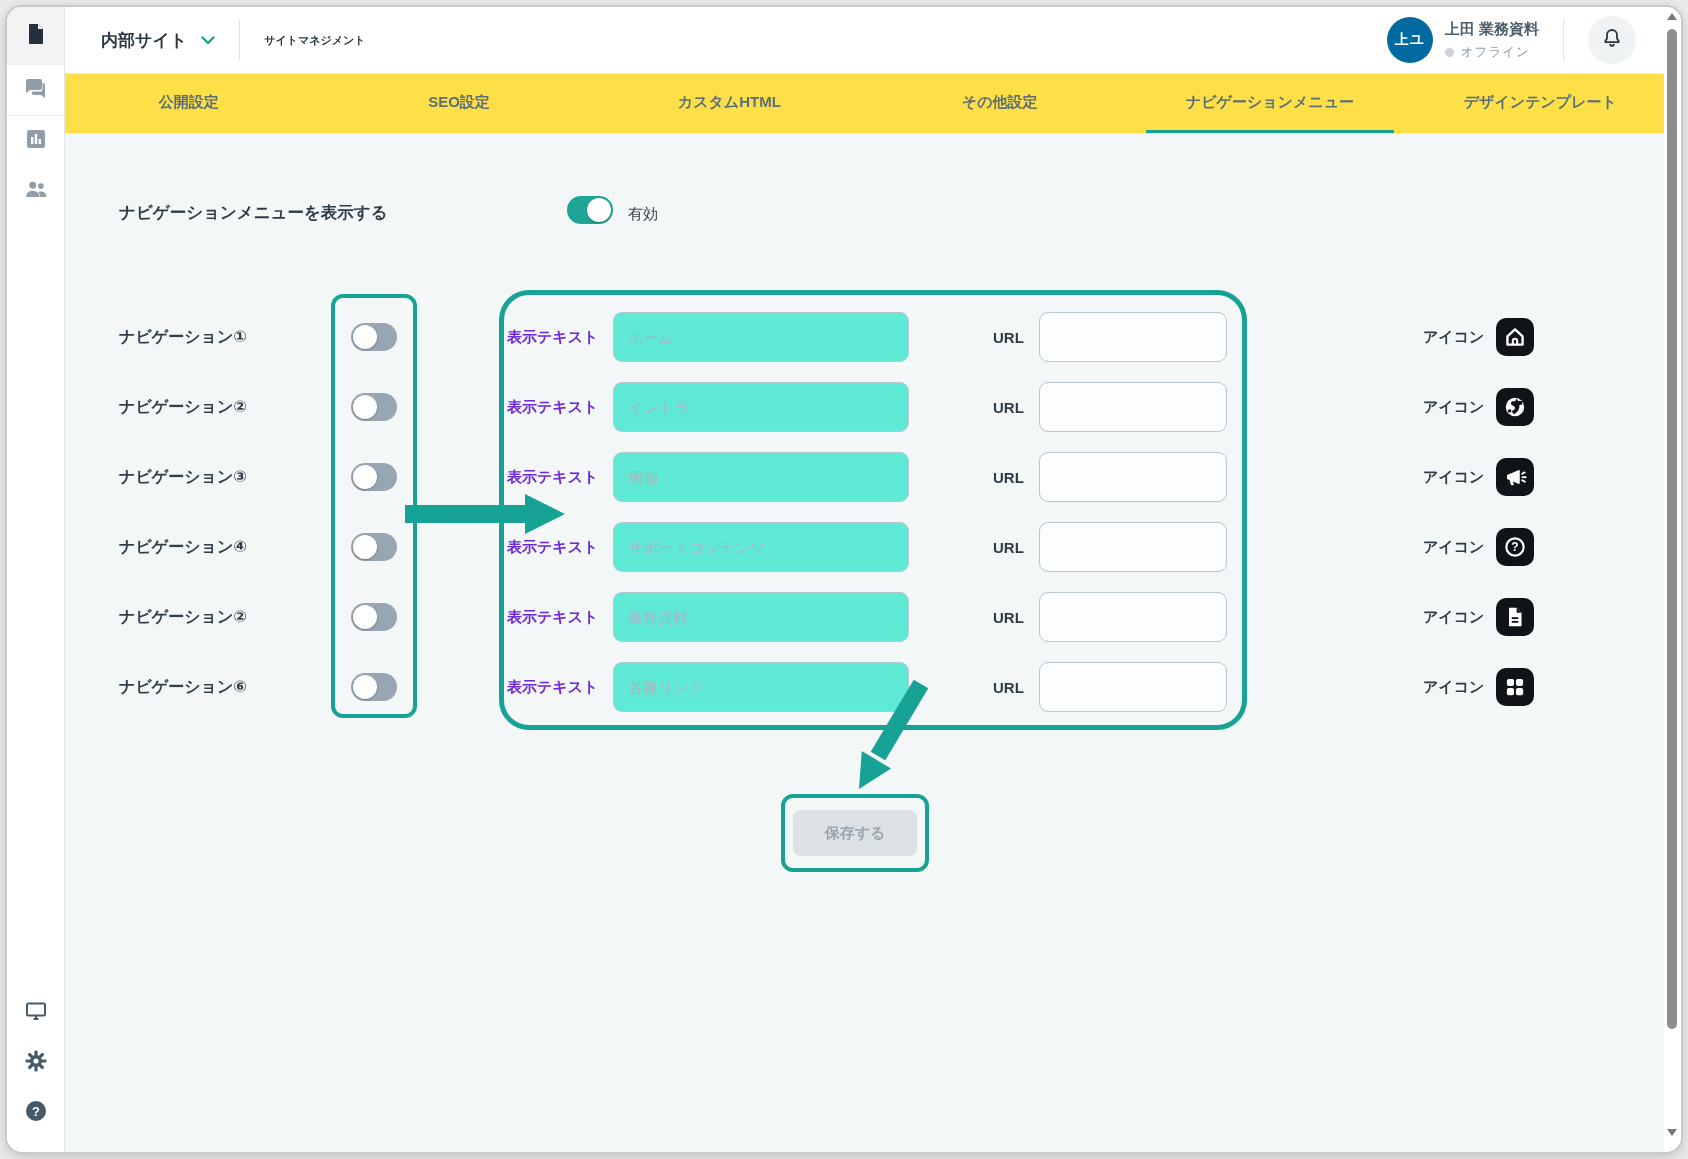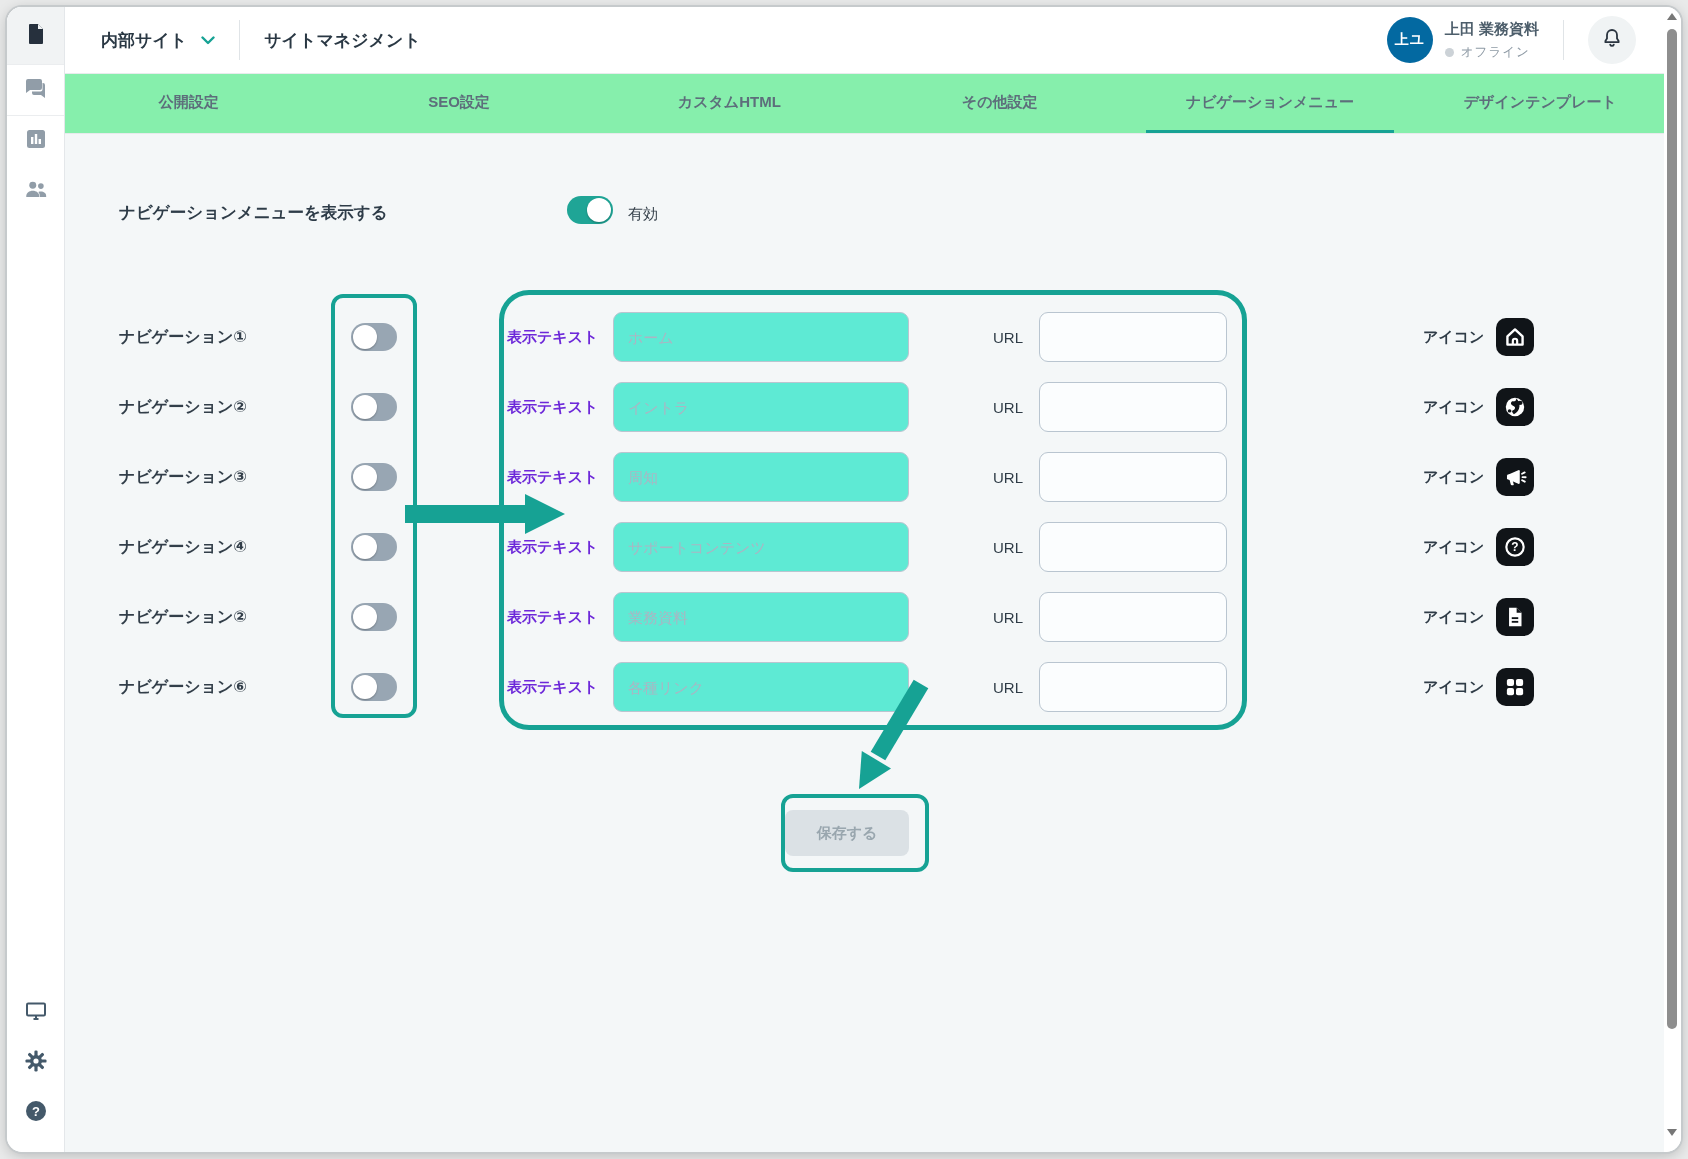--- a/index.html
+++ b/index.html
@@ -22,31 +22,31 @@
   .side-item.active { height:57px; background:#f1f3f4; }
   .side-div { height:1px; background:#ebedef; margin:0; }
   .side-bottom { margin-top:auto; display:flex; flex-direction:column; align-items:center; gap:12px; padding-bottom:20px; }
   .side-bottom .side-item { height:38px; width:100%; }
   
   .main { flex:1; display:flex; flex-direction:column; min-width:0; }
   header.topbar { height:67px; background:#fff; border-bottom:1px solid #e8ebed; display:flex; align-items:center; padding:0 28px 0 36px; flex-shrink:0; }
   .site-select { display:flex; align-items:center; gap:14px; cursor:pointer; }
   .site-select .lbl { font-size:17px; font-weight:bold; color:#2a3844; }
   .vdiv { width:1px; height:40px; background:#e0e4e7; margin:0 24px; }
-  .page-title { font-size:17px; font-weight:bold; color:#2a3844; }
+  .page-title { font-size:11px; font-weight:bold; color:#2a3844; }
   .top-spacer { flex:1; }
   .userbox { display:flex; align-items:center; gap:12px; }
   .avatar { width:46px; height:46px; border-radius:50%; background:#0369a1; color:#fff; font-size:14px; font-weight:bold; display:flex; align-items:center; justify-content:center; letter-spacing:1px; }
   .user-name { font-size:15px; font-weight:bold; color:#4d5e6b; }
   .user-status { display:flex; align-items:center; gap:7px; margin-top:5px; }
   .user-status .dot { width:9px; height:9px; border-radius:50%; background:#ccd2d7; }
   .user-status .txt { font-size:12.5px; color:#8e9aa5; letter-spacing:1px; }
   .bell-btn { width:48px; height:48px; border-radius:50%; background:#f0f3f4; border:none; display:flex; align-items:center; justify-content:center; cursor:pointer; }
   
-  .tabs { height:60px; background:#86efac; border-bottom:1px solid #e7eaec; display:flex; flex-shrink:0;gap:23px; }
+  .tabs { height:60px; background:#fde047; border-bottom:1px solid #e7eaec; display:flex; flex-shrink:0;gap:23px; }
   .tab { flex:1; display:flex; align-items:center; justify-content:center; font-size:15px; font-weight:bold; color:#5d6e7b; cursor:pointer; border-bottom:3px solid transparent; }
   .tab.active { border-bottom-color:#16a294; }
   
   .content { flex:1; background:#f4f7f8; position:relative; overflow:hidden; }
   .master-row { position:absolute; left:54px; top:46px; height:44px; display:flex; align-items:flex-end; }
   .master-label { width:448px; font-size:16.5px; font-weight:bold; color:#2e3c48; }
   .master-state { margin-left:15px; font-size:15px; color:#37424c; }
   
   .toggle { width:46px; height:28px; border-radius:14px; position:relative; display:inline-block; cursor:pointer; flex-shrink:0; }
   .toggle .knob { position:absolute; top:2px; width:24px; height:24px; border-radius:50%; background:#fff; box-shadow:0 1px 2px rgba(0,0,0,.28); }
@@ -54,31 +54,31 @@
   .toggle.off { background:#98a6b3; } .toggle.off .knob { left:2px; }
   
   .rows { position:absolute; left:54px; top:158px; width:1490px; padding-top:10px; display:flex; flex-direction:column; }
   .row { height:70px; display:flex; align-items:center; }
   .row-label { width:212px; font-size:16px; font-weight:bold; color:#323e49; }
   .toggle-cell { width:86px; display:flex; justify-content:center; }
   .panel-cell { margin-left:82px; display:flex; align-items:center; }
   .field-label { width:96px; margin-left:8px; font-size:15px; font-weight:bold; color:#6d28d9; }
   input.tfield { width:296px; height:50px; margin-left:10px; border:1px solid #b9c5d0; border-radius:9px; background:#5eead4; font-size:15px; color:#3c4a56; padding:0 14px; outline:none; font-family:inherit; }
   input.tfield::placeholder { color:#a9b6c3; }
-  .url-label { margin-left:84px; width:36px; font-size:15px; font-weight:normal; color:#2f3c47; }
+  .url-label { margin-left:84px; width:36px; font-size:15px; font-weight:bold; color:#2f3c47; }
   input.ufield { width:188px; height:50px; margin-left:10px; border:1px solid #b9c5d0; border-radius:9px; background:#fbfdfe; font-size:15px; padding:0 12px; outline:none; }
   .icon-cell { margin-left:196px; display:flex; align-items:center; }
   .icon-label { font-size:15px; font-weight:bold; color:#2f3c47; }
   .appicon { width:38px; height:38px; margin-left:12px; background:#101418; border-radius:10px; display:flex; align-items:center; justify-content:center; flex-shrink:0; }
   
   .ann-box { position:absolute; border:4px solid #16a294; border-radius:12px; pointer-events:none; }
   .ann-toggles { left:266px; top:160px; width:86px; height:424px; }
   .ann-panel { left:434px; top:156px; width:748px; height:440px; border-width:5px; border-radius:30px; }
   .ann-arrow { position:absolute; pointer-events:none; }
-  .save-wrap { position:absolute; left:716px; top:660px; width:148px; height:78px; border:4px solid #16a294; border-radius:12px; display:flex; align-items:center; }
+  .save-wrap { position:absolute; left:716px; top:660px; width:148px; height:78px; border:4px solid #16a294; border-radius:12px; display:flex; align-items:center; justify-content:center; }
   .save-btn { width:124px; height:46px; background:#dbe1e5; color:#99a6ae; font-size:15px; font-weight:bold; border:none; border-radius:8px; cursor:pointer; font-family:inherit; }
   
   .scrollbar { width:17px; background:#fff; position:relative; flex-shrink:0; }
   .sb-up { position:absolute; top:6px; left:3px; width:0; height:0; border-left:5.5px solid transparent; border-right:5.5px solid transparent; border-bottom:7px solid #777; }
   .sb-thumb { position:absolute; top:22px; left:3px; width:10px; height:1000px; background:#8e8e8e; border-radius:6px; }
   .sb-down { position:absolute; bottom:16px; left:3px; width:0; height:0; border-left:5.5px solid transparent; border-right:5.5px solid transparent; border-top:7px solid #777; }
 </style>
 </head>
 <body>
 

